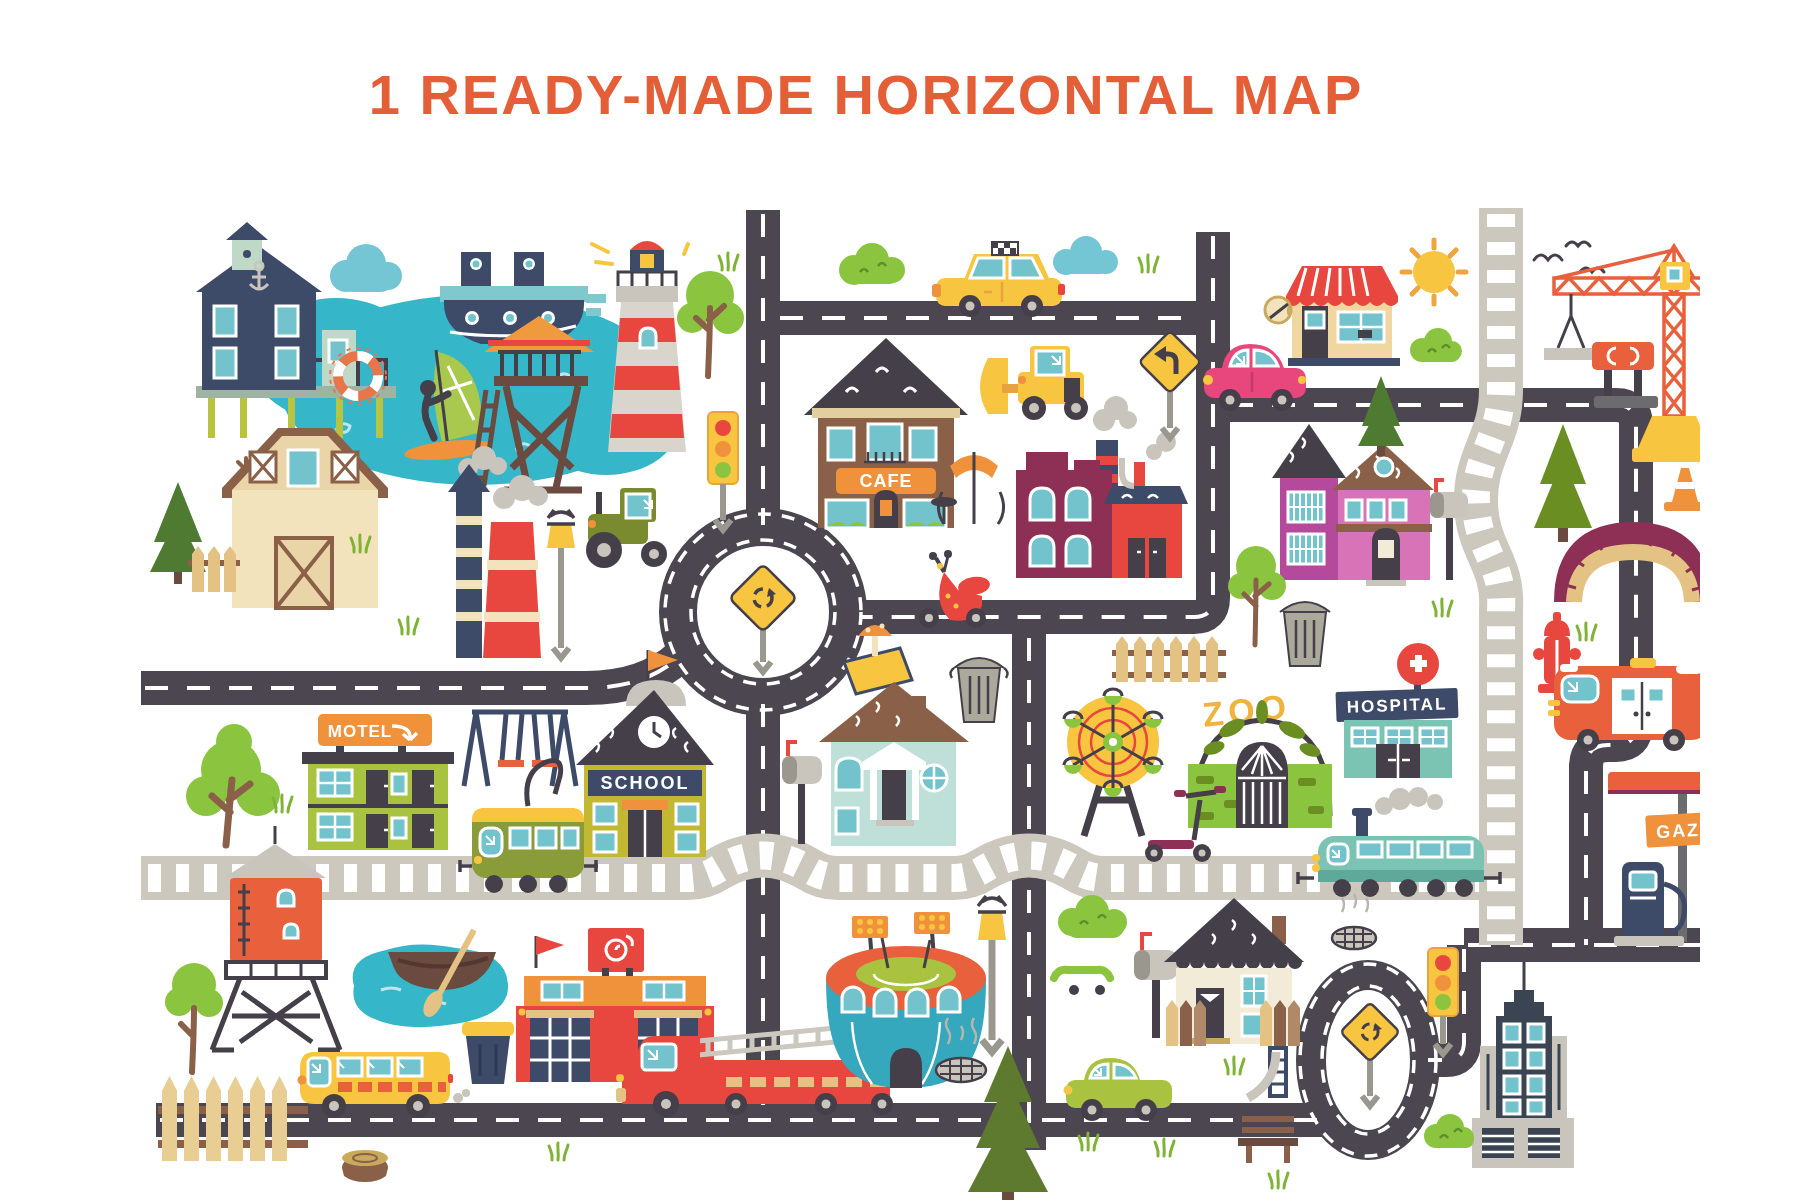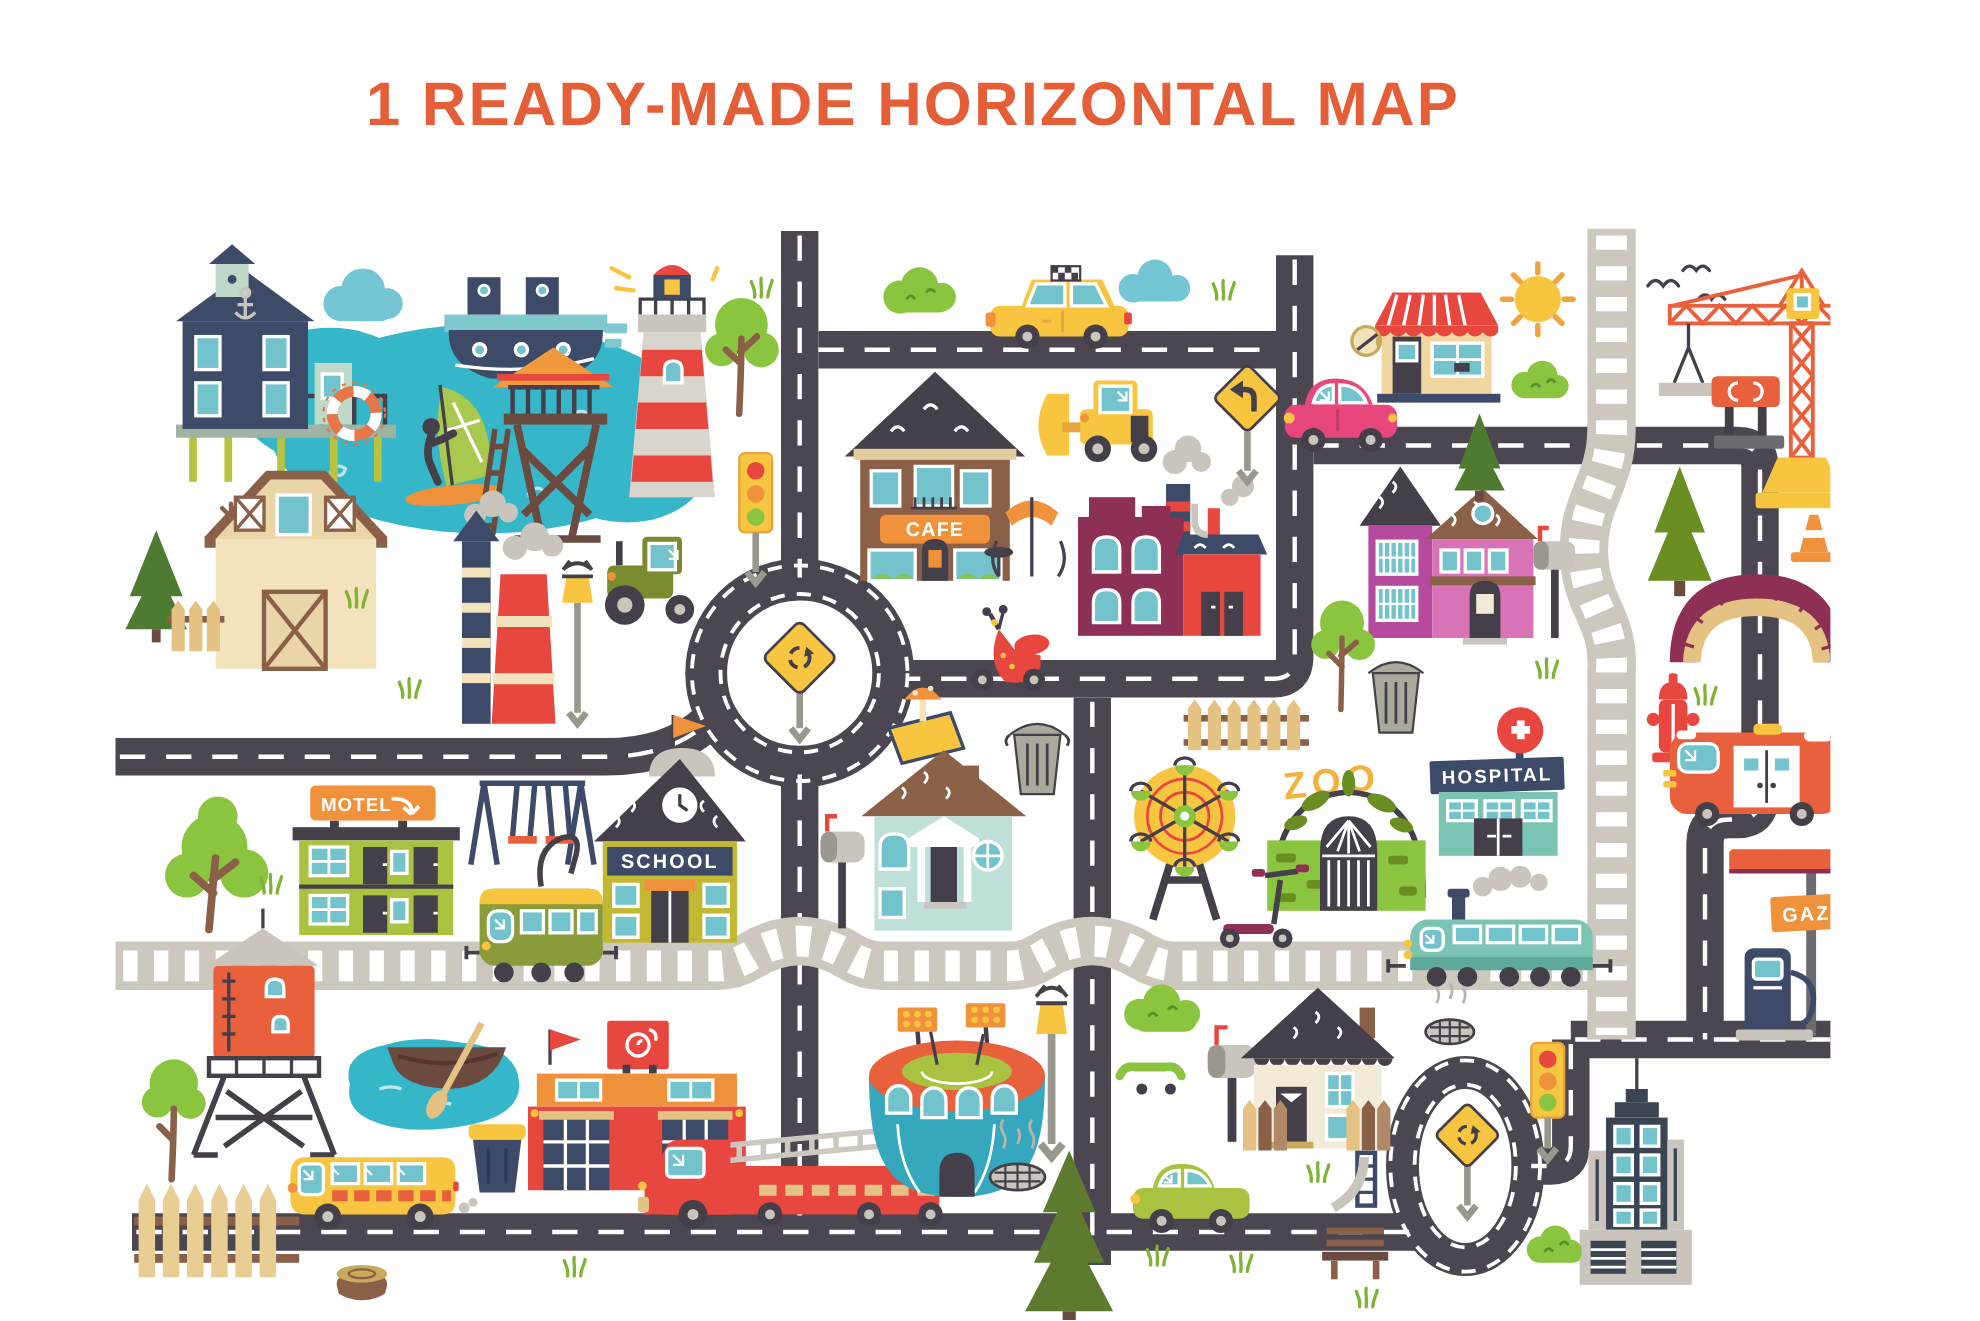--- a/index.html
+++ b/index.html
@@ -1,17 +1,17 @@
 <!DOCTYPE html>
 <html><head>
 <meta charset="utf-8">
 <style>
   html,body{margin:0;padding:0;background:#fff;}
   .canvas{position:relative;width:1664px;height:1201px;background:#fff;overflow:hidden;
-          font-family:"Liberation Sans","DejaVu Sans",sans-serif;}
+          font-family:"Liberation Sans","DejaVu Sans",sans-serif;margin-left:36px;}
   .title{position:absolute;top:62px;left:0;width:1660px;text-align:center;
          font-weight:800;font-size:56px;letter-spacing:2px;color:#E45F38;
          font-family:"Liberation Sans","DejaVu Sans",sans-serif;}
   svg{position:absolute;left:0;top:0;}
   
   .rd{stroke:#4B4650;stroke-width:34;fill:none;}
   .rdash{stroke:#fff;stroke-width:4;fill:none;stroke-dasharray:23 19;}
   .cdash{stroke:#fff;stroke-width:3.5;fill:none;stroke-dasharray:13 11;}
   .rail{stroke:#CDC8BD;stroke-width:44;fill:none;}
   .tie{stroke:#fff;stroke-width:28;fill:none;stroke-dasharray:13 15;}

